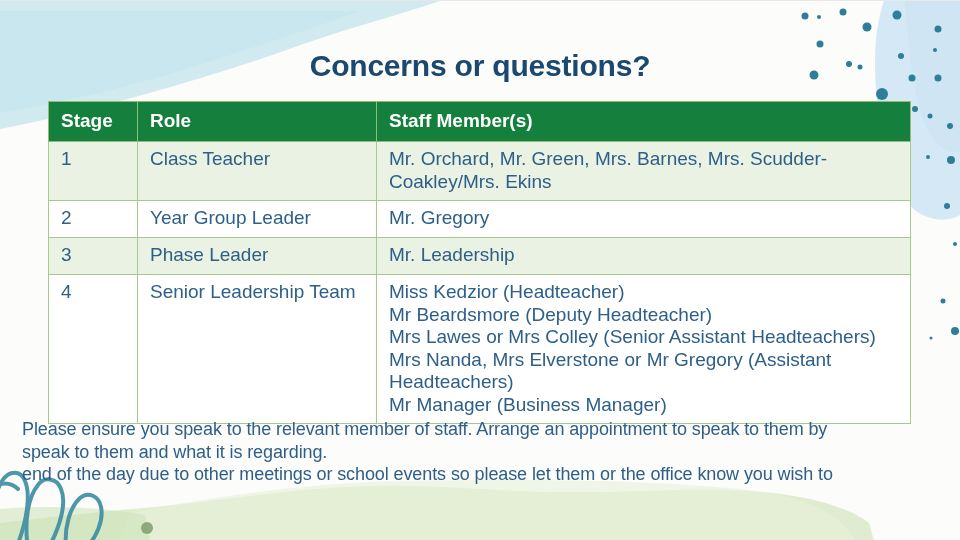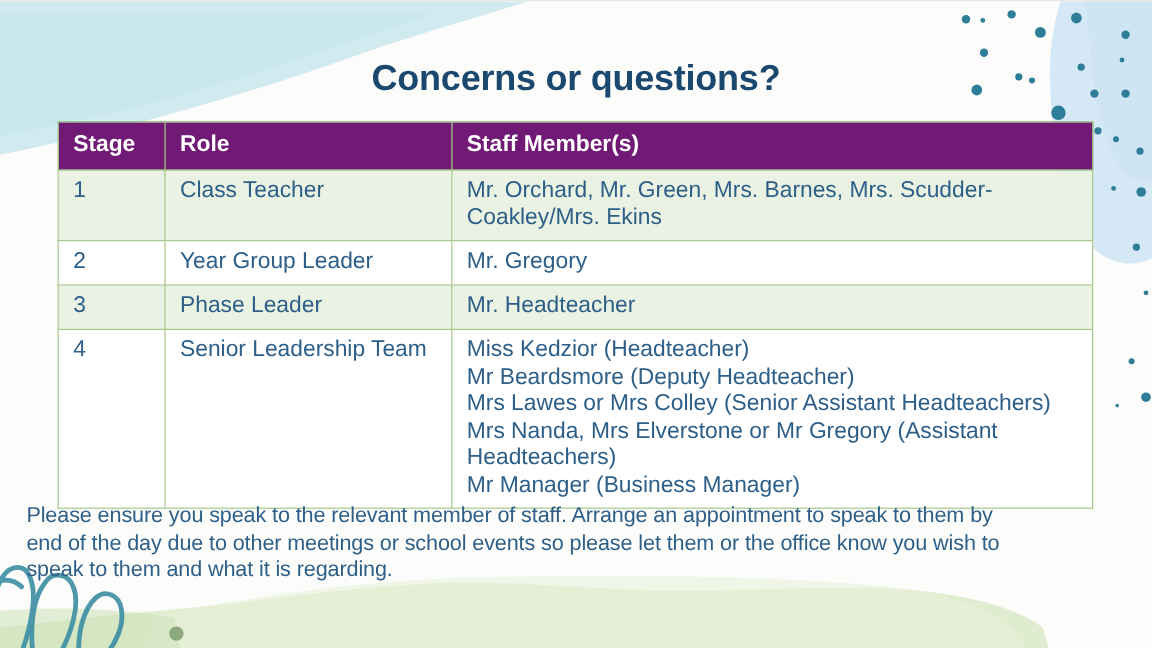--- a/index.html
+++ b/index.html
@@ -26,21 +26,21 @@
     width:862px;
     border-collapse:collapse;
     table-layout:fixed;
     font-size:19px;
     color:#2d5f88;
   }
   table.staff-table col.c-stage { width:89px; }
   table.staff-table col.c-role  { width:239px; }
   table.staff-table col.c-staff { width:534px; }
   table.staff-table th {
-    background:#701a75;
+    background:#15803d;
     color:#ffffff;
     font-weight:700;
     text-align:left;
     padding:8px 12px 9px 12px;
     border:1px solid #93bd75;
     font-size:19px;
   }
   table.staff-table td {
     vertical-align:top;
     text-align:left;
@@ -148,36 +148,36 @@
         <td>2</td>
         <td>Year Group Leader</td>
         <td>
             <div>Mr. Gregory</div>
           </td>
       </tr>
       <tr class="alt r3">
         <td>3</td>
         <td>Phase Leader</td>
         <td>
-            <div>Mr. Headteacher</div>
+            <div>Mr. Leadership</div>
           </td>
       </tr>
       <tr class="r4">
         <td>4</td>
         <td>Senior Leadership Team</td>
         <td>
           <div>Miss Kedzior (Headteacher)</div>
           <div>Mr Beardsmore (Deputy Headteacher)</div>
           <div>Mrs Lawes or Mrs Colley (Senior Assistant Headteachers)</div>
           <div>Mrs Nanda, Mrs Elverstone or Mr Gregory (Assistant Headteachers)</div>
           <div>Mr Manager (Business Manager)</div>
         </td>
       </tr>
     </tbody>
   </table>
 
   <div class="footer-text">
     <div class="line">Please ensure you speak to the relevant member of staff. Arrange an appointment to speak to them by</div>
+    <div class="line">speak to them and what it is regarding.</div>
     <div class="line">end of the day due to other meetings or school events so please let them or the office know you wish to</div>
-    <div class="line">speak to them and what it is regarding.</div>
   </div>
 
 </div>
 
 </body></html>

